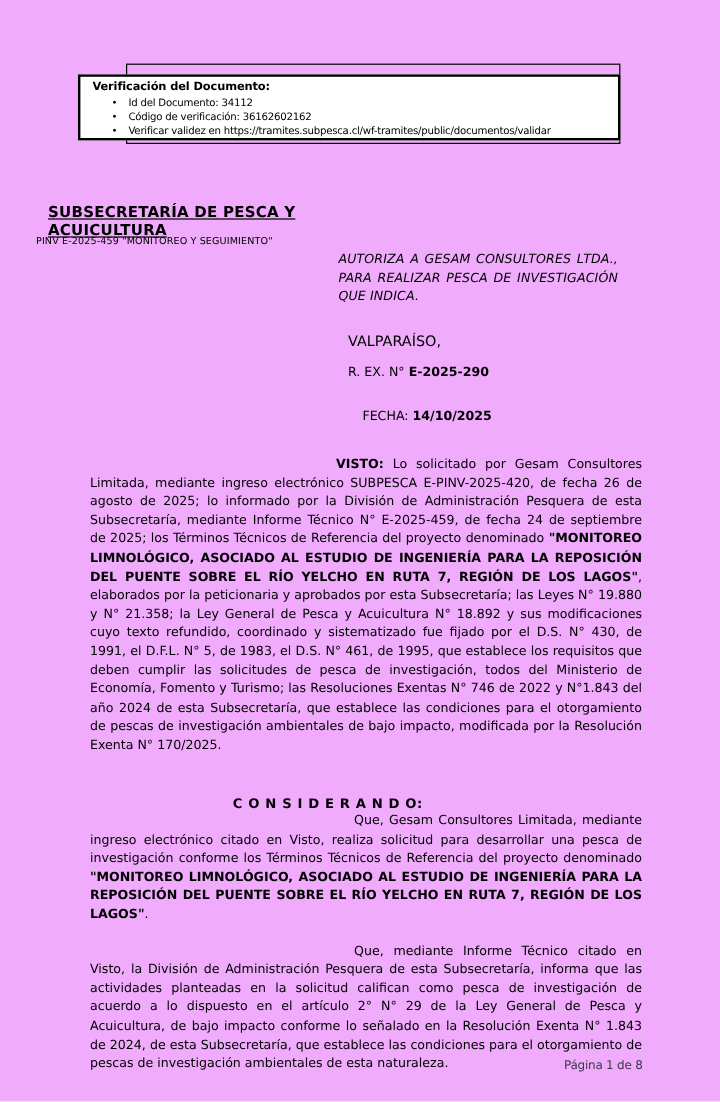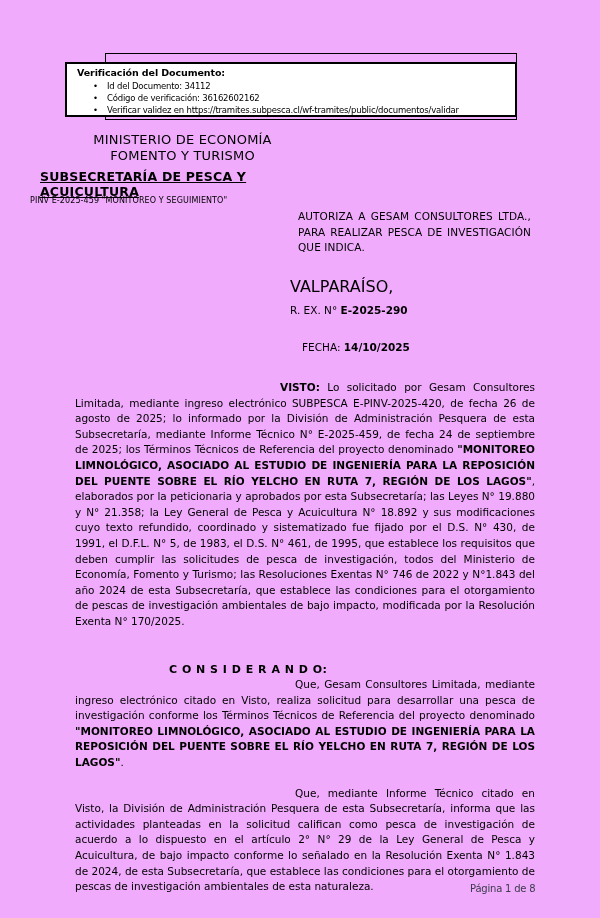--- a/index.html
+++ b/index.html
@@ -43,36 +43,36 @@
   .subsecretaria-inner {
     display:inline-block; max-width:235px; font-size:12.5px; font-weight:bold;
     text-decoration:underline; line-height:15px; letter-spacing:0.2px;
   }
   .file-ref {
     position:absolute; left:30px; top:196px; font-size:8px; letter-spacing:0.1px;
   }
 
   
   .subject {
-    position:absolute; left:298px; top:209px; width:233px;
-    font-size:10.5px; line-height:15.7px; text-align:justify; letter-spacing:0.1px;
+    position:absolute; left:282px; top:209px; width:233px;
+    font-size:10.5px; line-height:15.7px; text-align:justify; letter-spacing:0.1px;font-style:italic;
   }
-  .city  { position:absolute; left:290px; top:277px; font-size:16px; }
+  .city  { position:absolute; left:290px; top:277px; font-size:12px; }
   .rex   { position:absolute; left:290px; top:304px; font-size:10.5px; }
   .fecha { position:absolute; left:302px; top:341px; font-size:10.5px; }
   .bold  { font-weight:bold; }
 
   
   .docbody {
     position:absolute; left:75px; top:380px; width:460px;
     font-size:10.5px; line-height:15.6px; text-align:justify;
   }
   .p-visto { text-indent:205px; }
   .considerando-heading {
-    margin-top:32px; margin-left:94px; font-weight:bold; font-size:11px;
+    margin-top:32px; margin-left:119px; font-weight:bold; font-size:11px;
     text-align:left; text-indent:0; letter-spacing:0.5px;
   }
   .p-cons1 { text-indent:220px; }
   .p-cons2 { margin-top:15px; text-indent:220px; }
 
   
   .page-indicator {
     position:absolute; left:470px; top:883px; font-size:10px; color:#3a3a4a;
     letter-spacing:-0.2px;
   }
@@ -91,24 +91,20 @@
       </div>
       <div class="vitem">
         <span class="bullet">•</span><span>Código de verificación: 36162602162</span>
       </div>
       <div class="vitem">
         <span class="bullet">•</span><span>Verificar validez en https://tramites.subpesca.cl/wf-tramites/public/documentos/validar</span>
       </div>
     </div>
   </div>
 
-  <div class="ministry">
-    <div>MINISTERIO DE ECONOMÍA</div>
-    <div>FOMENTO Y TURISMO</div>
-  </div>
   <div class="subsecretaria">
     <span class="subsecretaria-inner">SUBSECRETARÍA DE PESCA Y ACUICULTURA</span>
   </div>
   <div class="file-ref">PINV E-2025-459 "MONITOREO Y SEGUIMIENTO"</div>
 
   <div class="subject">AUTORIZA A GESAM CONSULTORES LTDA., PARA REALIZAR PESCA DE INVESTIGACIÓN QUE INDICA.</div>
   <div class="city">VALPARAÍSO,</div>
   <div class="rex"><span>R. EX. N° </span><span class="bold">E-2025-290</span></div>
   <div class="fecha"><span>FECHA: </span><span class="bold">14/10/2025</span></div>
 

